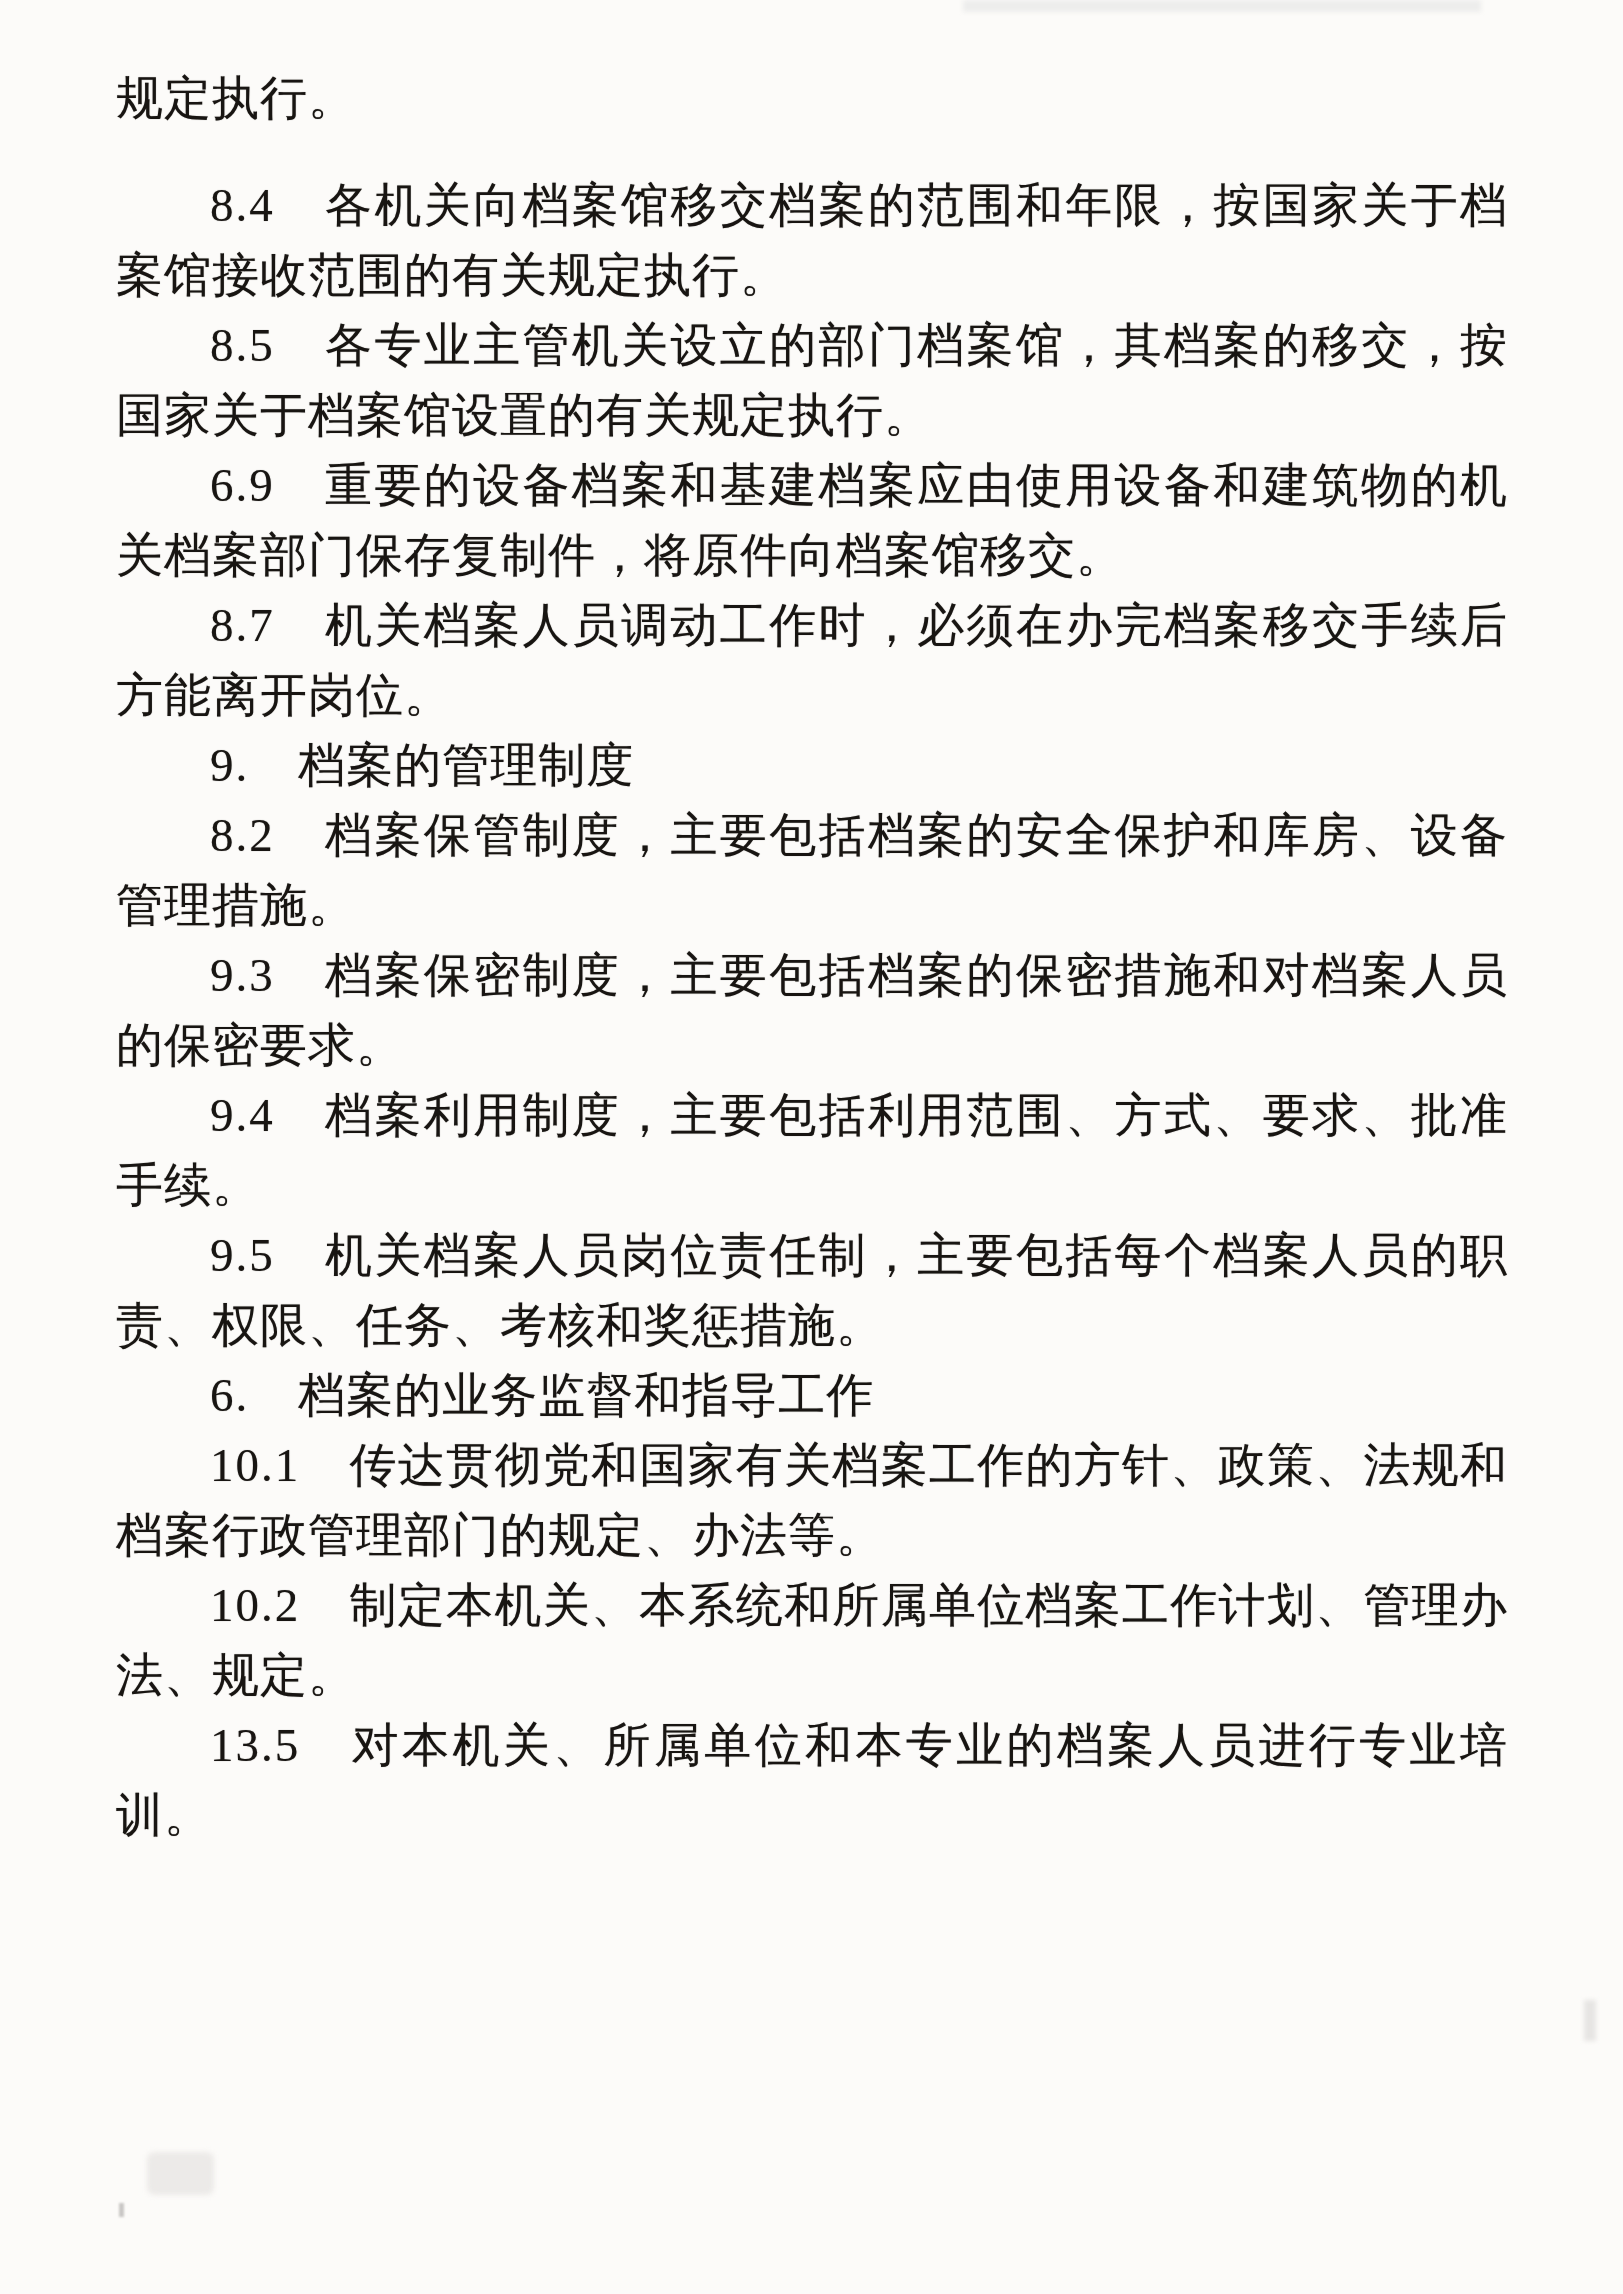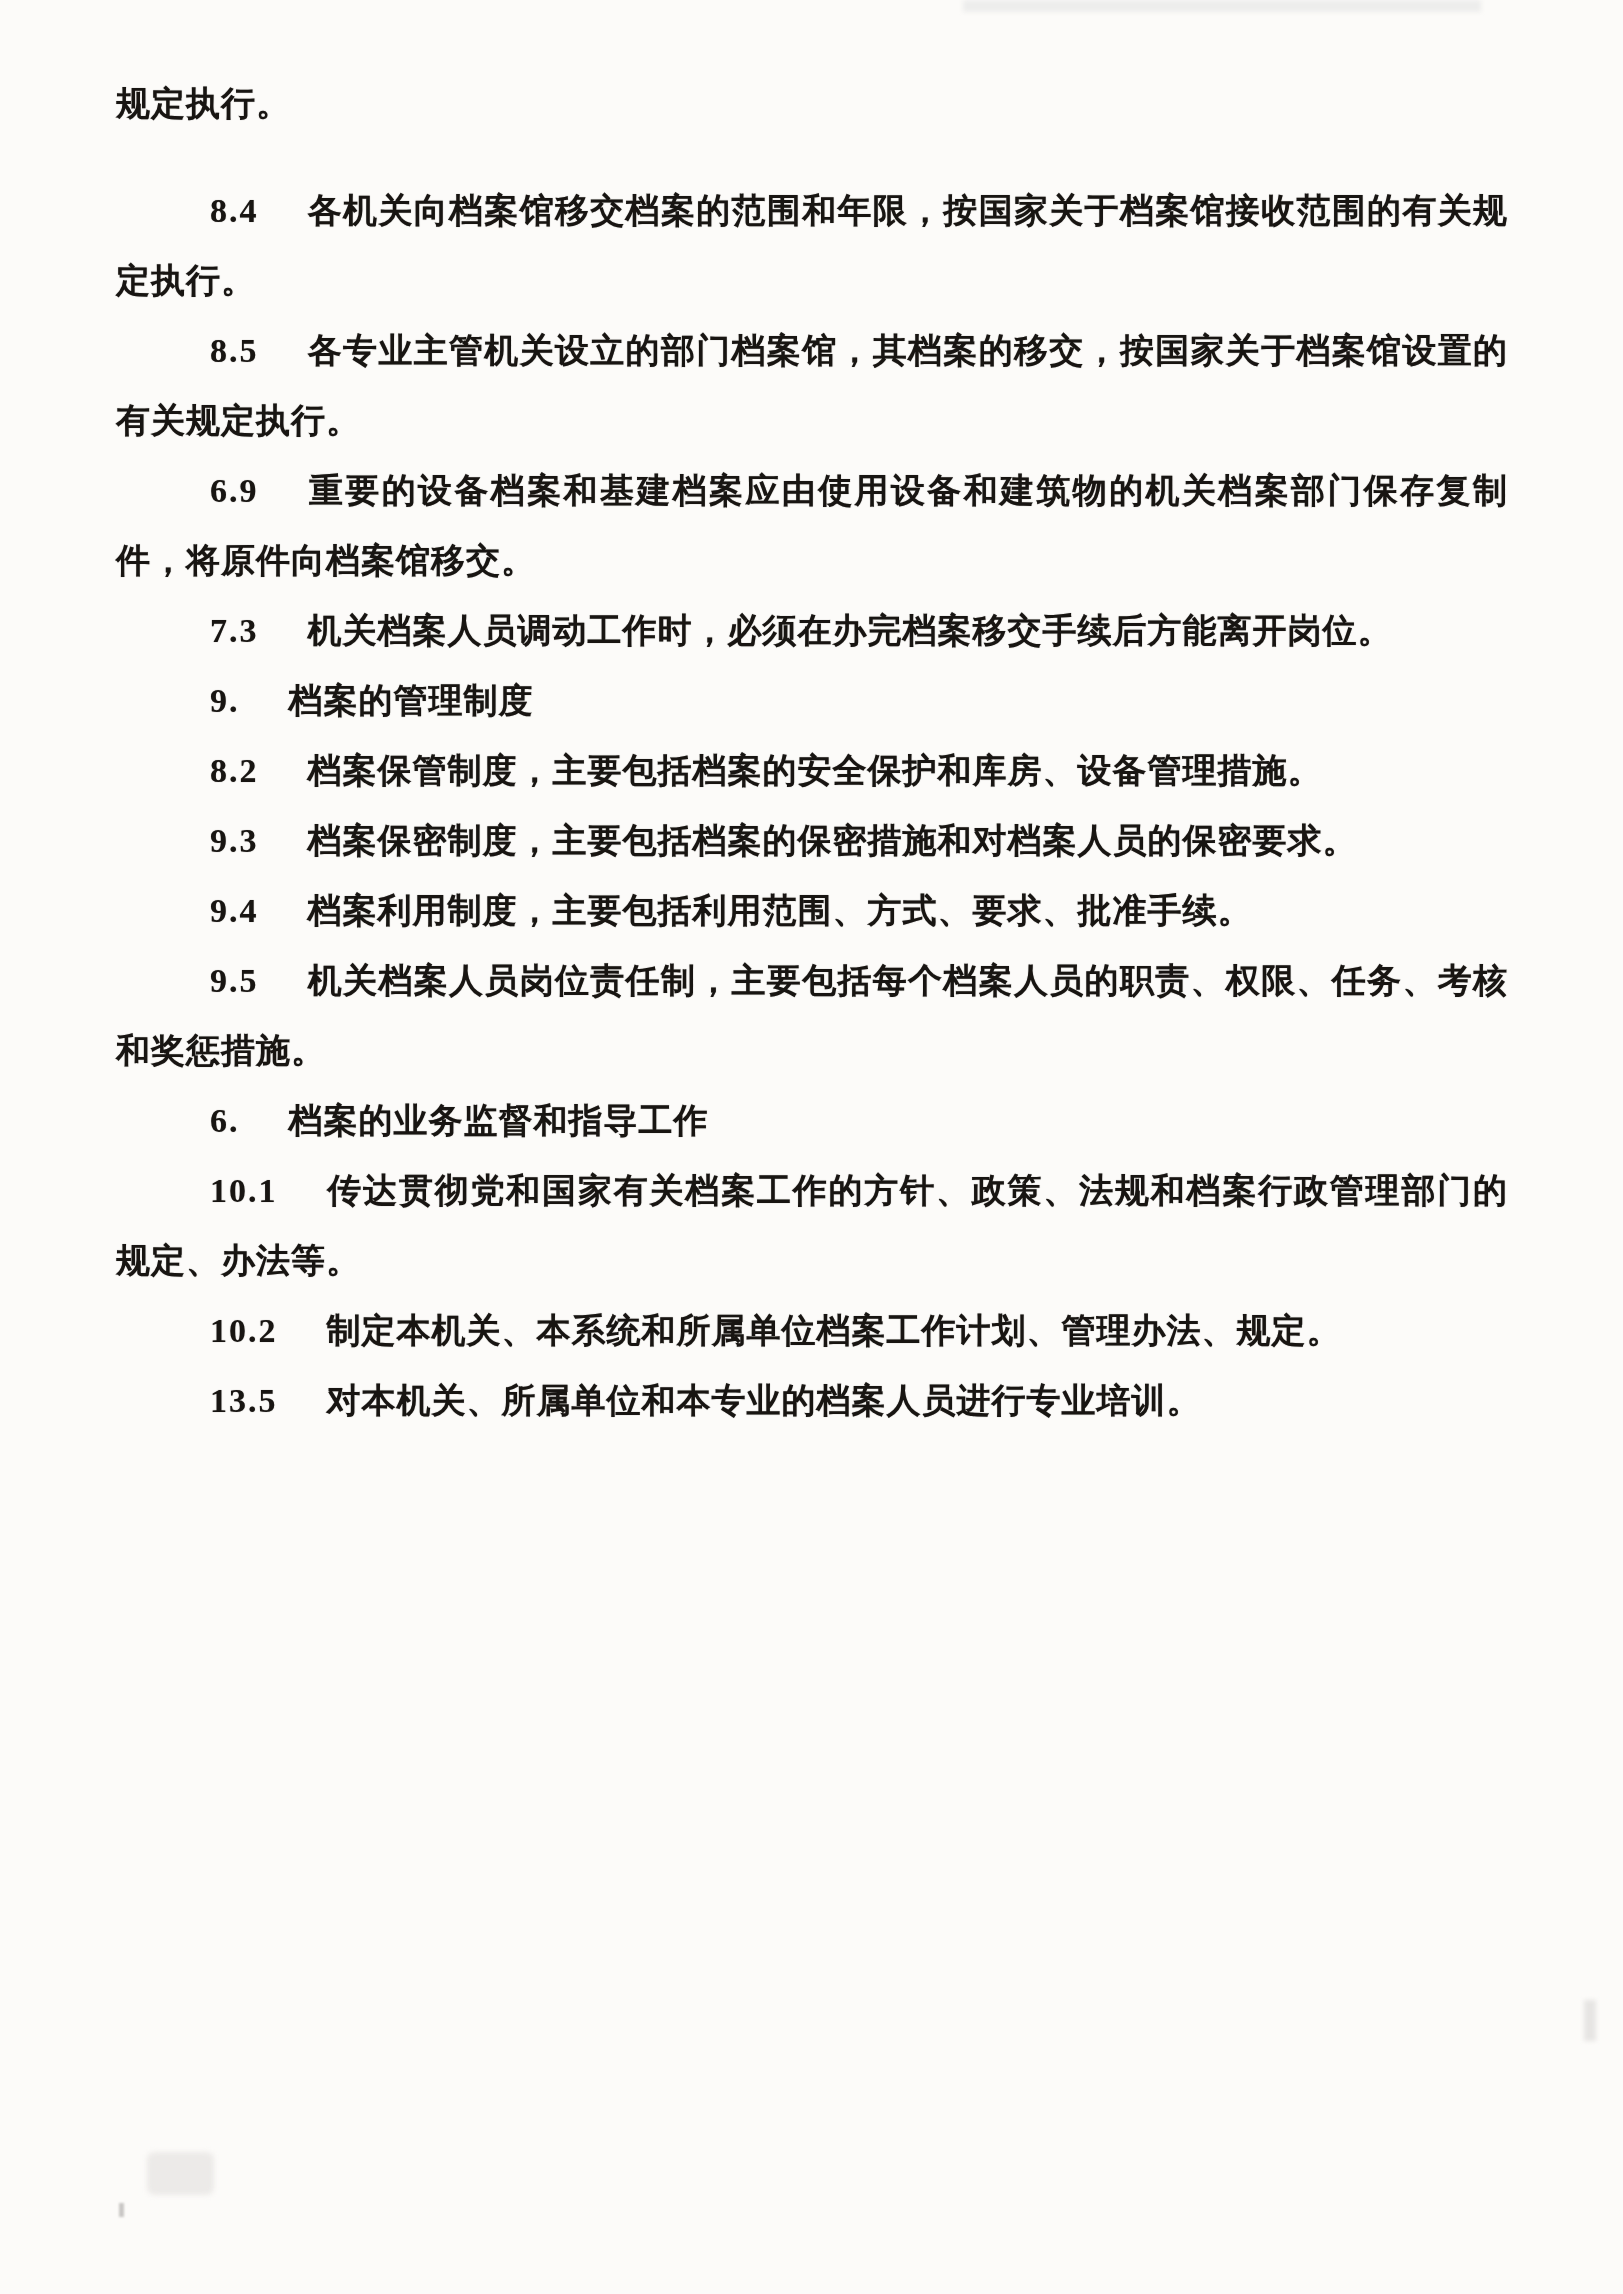--- a/index.html
+++ b/index.html
@@ -43,24 +43,24 @@
   .scan-mark-right {
     position: absolute;
     left: 1584px; top: 2000px;
     width: 11.8px; height: 41px;
     background: #e7e5e3;
     filter: blur(2px);
   }
   .content {
     position: absolute;
     left: 116px;
-    top: 69px;
+    top: 63px;
     width: 1392px;
-    font-size: 34px;
-    font-weight: 700;
+    font-size: 47px;
+    font-weight: 400;
     line-height: 70px;
     letter-spacing: 1px;
     text-align: justify;
     text-justify: inter-character;
     word-break: break-all;
     text-shadow: 0 0 1px rgba(20, 16, 12, 0.45);
   }
   .para {
     margin: 0;
     text-indent: 94px;
@@ -81,21 +81,21 @@
   <div class="scan-strip-top"></div>
   <main class="content">
   <p class="para stub"><span class="clause-text">规定执行。</span></p>
 
   <p class="para"><span class="clause-num">8.4</span><span class="clause-text">各机关向档案馆移交档案的范围和年限，按国家关于档案馆接收范围的有关规定执行。</span></p>
 
   <p class="para"><span class="clause-num">8.5</span><span class="clause-text">各专业主管机关设立的部门档案馆，其档案的移交，按国家关于档案馆设置的有关规定执行。</span></p>
 
   <p class="para"><span class="clause-num">6.9</span><span class="clause-text">重要的设备档案和基建档案应由使用设备和建筑物的机关档案部门保存复制件，将原件向档案馆移交。</span></p>
 
-  <p class="para"><span class="clause-num">7.3</span><span class="clause-text">机关档案人员调动工作时，必须在办完档案移交手续后方能离开岗位。</span></p>
+  <p class="para"><span class="clause-num">8.7</span><span class="clause-text">机关档案人员调动工作时，必须在办完档案移交手续后方能离开岗位。</span></p>
 
   <p class="para"><span class="clause-num">9.</span><span class="clause-text">档案的管理制度</span></p>
 
 
   <p class="para"><span class="clause-num">8.2</span><span class="clause-text">档案保管制度，主要包括档案的安全保护和库房、设备管理措施。</span></p>
 
   <p class="para"><span class="clause-num">9.3</span><span class="clause-text">档案保密制度，主要包括档案的保密措施和对档案人员的保密要求。</span></p>
 
   <p class="para"><span class="clause-num">9.4</span><span class="clause-text">档案利用制度，主要包括利用范围、方式、要求、批准手续。</span></p>
 

